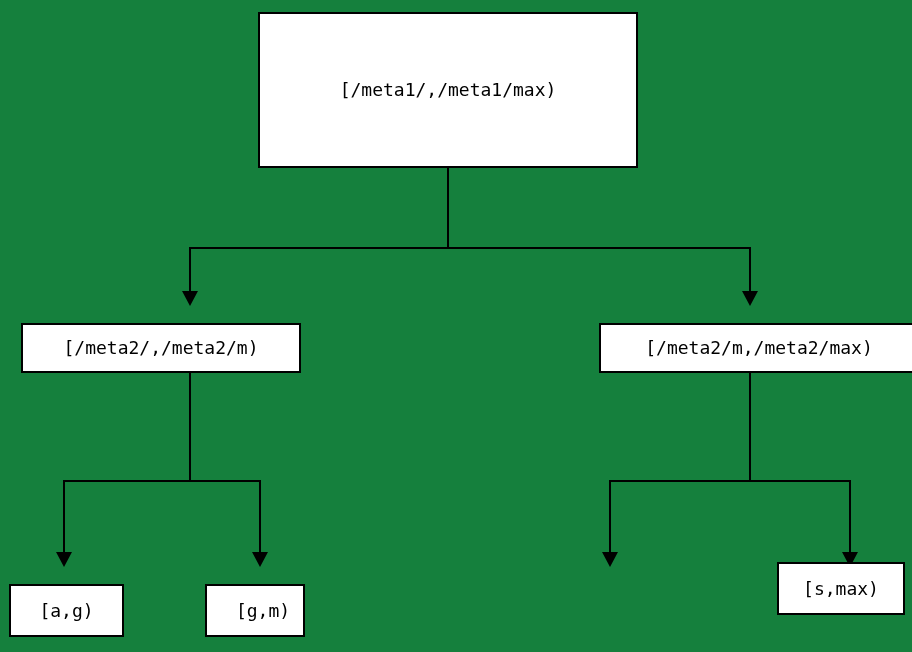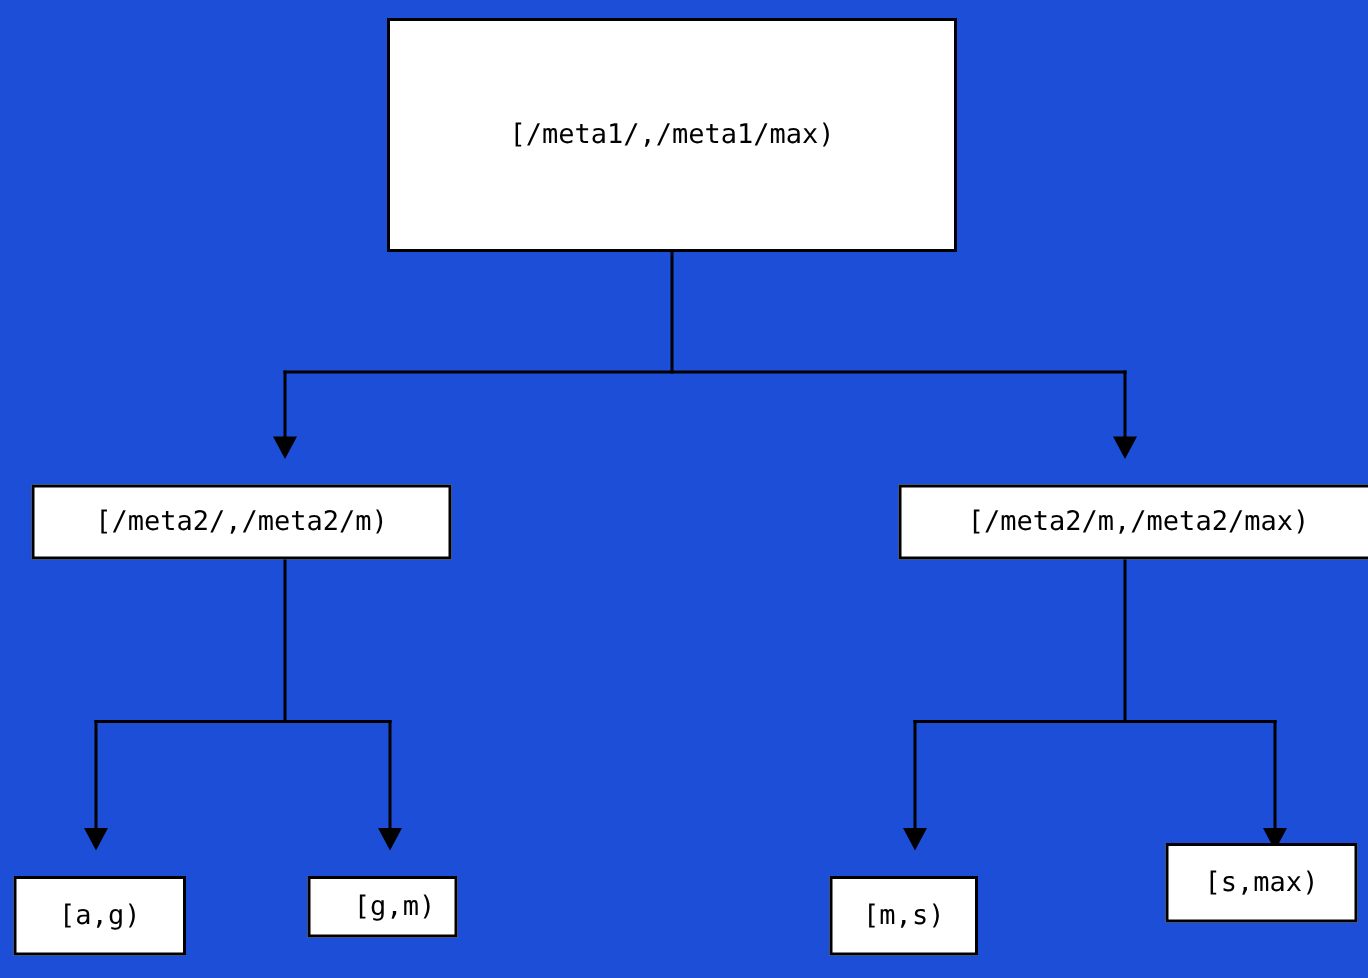--- a/index.html
+++ b/index.html
@@ -4,21 +4,21 @@
 <style>
   html, body {
     margin: 0;
     padding: 0;
     background: #ffffff;
   }
   #canvas {
     position: relative;
     width: 912px;
     height: 652px;
-    background: #1d4ed8;
+    background: #15803d;
     overflow: hidden;
     font-family: "DejaVu Sans Mono", "Liberation Mono", monospace;
   }
   .node {
     position: absolute;
     box-sizing: border-box;
     border: 2px solid #000000;
     background: #ffffff;
     display: flex;
     align-items: center;
@@ -89,25 +89,22 @@
   <div class="edge-h" style="left:609px; top:480px; width:242px;"></div>
   <div class="edge-v" style="left:609px; top:480px; height:73px;"></div>
   <div class="arrowhead" style="left:602px; top:552px;"></div>
   <div class="edge-v" style="left:849px; top:480px; height:73px;"></div>
   <div class="arrowhead" style="left:842px; top:552px;"></div>
 
   <div class="node" style="left:9px; top:584px; width:115px; height:53px;">
     <span class="node-label">[a,g)</span>
   </div>
 
-  <div class="node" style="left:205px; top:584px; width:100px; height:41px;padding-left:16px;">
+  <div class="node" style="left:205px; top:584px; width:100px; height:53px;padding-left:16px;">
     <span class="node-label">[g,m)</span>
   </div>
 
-  <div class="node" style="left:553px; top:584px; width:99px; height:53px;">
-    <span class="node-label">[m,s)</span>
-  </div>
 
   <div class="node" style="left:777px; top:562px; width:128px; height:53px;">
     <span class="node-label">[s,max)</span>
   </div>
 
 </div>
 
 </body></html>

